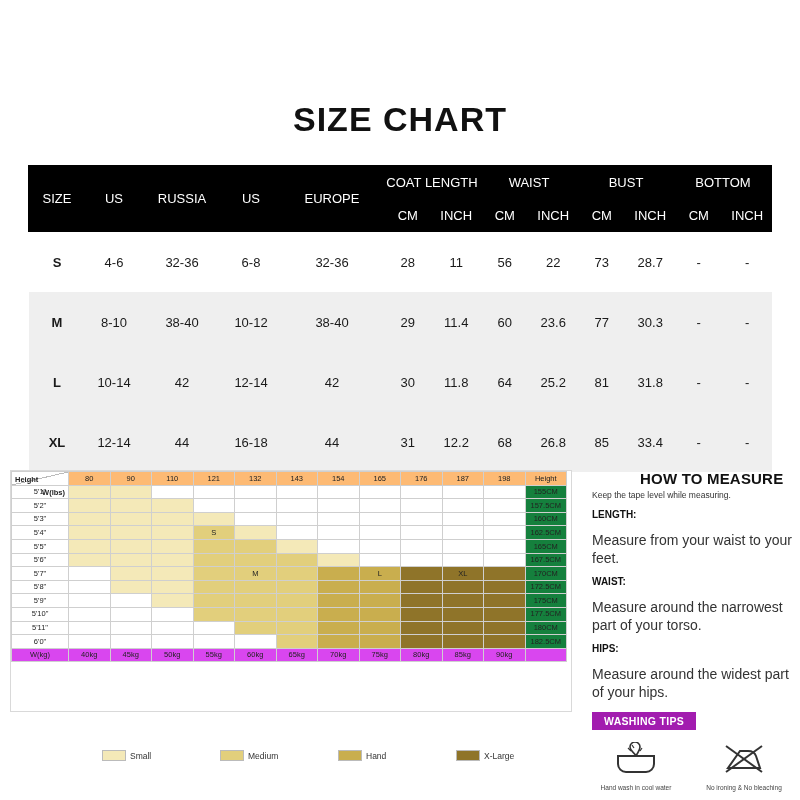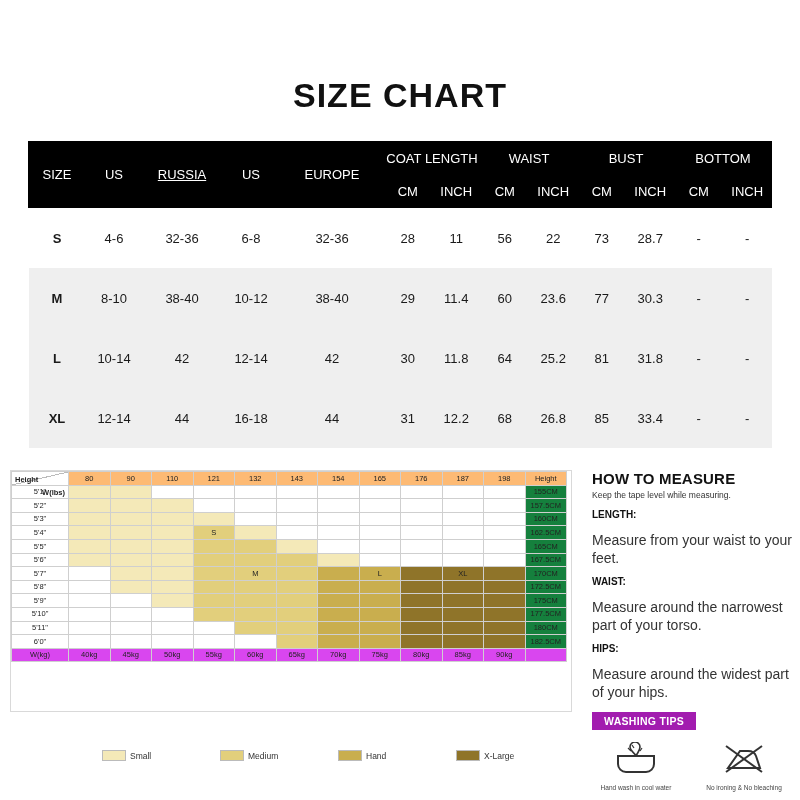--- a/index.html
+++ b/index.html
@@ -10,21 +10,21 @@
     -webkit-font-smoothing:antialiased;
   }
   .page{position:relative;width:800px;height:800px;}
 
   
   .title{
     text-align:center;
     font-size:34px;
     font-weight:bold;
     letter-spacing:1px;
-    padding-top:76px;
+    padding-top:100px;
     color:#111;
   }
 
   
   .table-wrap{margin:26px 28px 0 28px;}
   table.size{
     border-collapse:collapse;
     width:744px;
     table-layout:fixed;
   }
@@ -46,21 +46,21 @@
     color:#1a1a1a;
     border:0;
   }
   .row-a td{background:#ffffff;}
   .row-b td{background:#efefef;}
   .sizecol{font-weight:bold;font-size:15px;}
 
   
   .c-size{width:54px;}
   .c-us1{width:54px;}
-  .c-ru{width:76px;text-decoration:underline;}
+  .c-ru{width:76px;}
   .c-us2{width:56px;}
   .c-eu{width:100px;}
   .c-half{width:56px;}
 
   
   .lower{
     position:absolute;left:0;top:466px;width:800px;height:260px;
   }
   .grid-panel{
     position:absolute;left:10px;top:4px;width:560px;height:240px;
@@ -107,21 +107,21 @@
     position:absolute;left:10px;top:248px;width:560px;
     display:flex;align-items:center;gap:6px;font-size:8.5px;color:#333;margin-top:36px;
   }
   .legend .item{display:flex;align-items:center;gap:4px;width:112px;}
   .sw{width:22px;height:9px;display:inline-block;border:1px solid #bbb;}
 
   
   .measure{
     position:absolute;left:592px;top:4px;width:200px;
   }
-  .m-title{font-size:15px;font-weight:bold;letter-spacing:.2px;}
+  .m-title{font-size:15px;font-weight:bold;letter-spacing:.2px;margin-left:48px;}
   .m-sub{font-size:8.5px;color:#333;margin-top:3px;}
   .m-head{font-size:10px;font-weight:bold;margin-top:9px;}
   .m-text{font-size:14px;color:#333;margin-top:12px;line-height:1.25;}
   .wash{
     display:inline-block;margin-top:11px;
     background:#a21caf;color:#fff;font-size:10.5px;font-weight:bold;
     padding:3px 12px;letter-spacing:.3px;
   }
   .icons{display:flex;gap:20px;margin-top:12px;}
   .icon-box{width:88px;text-align:center;}

